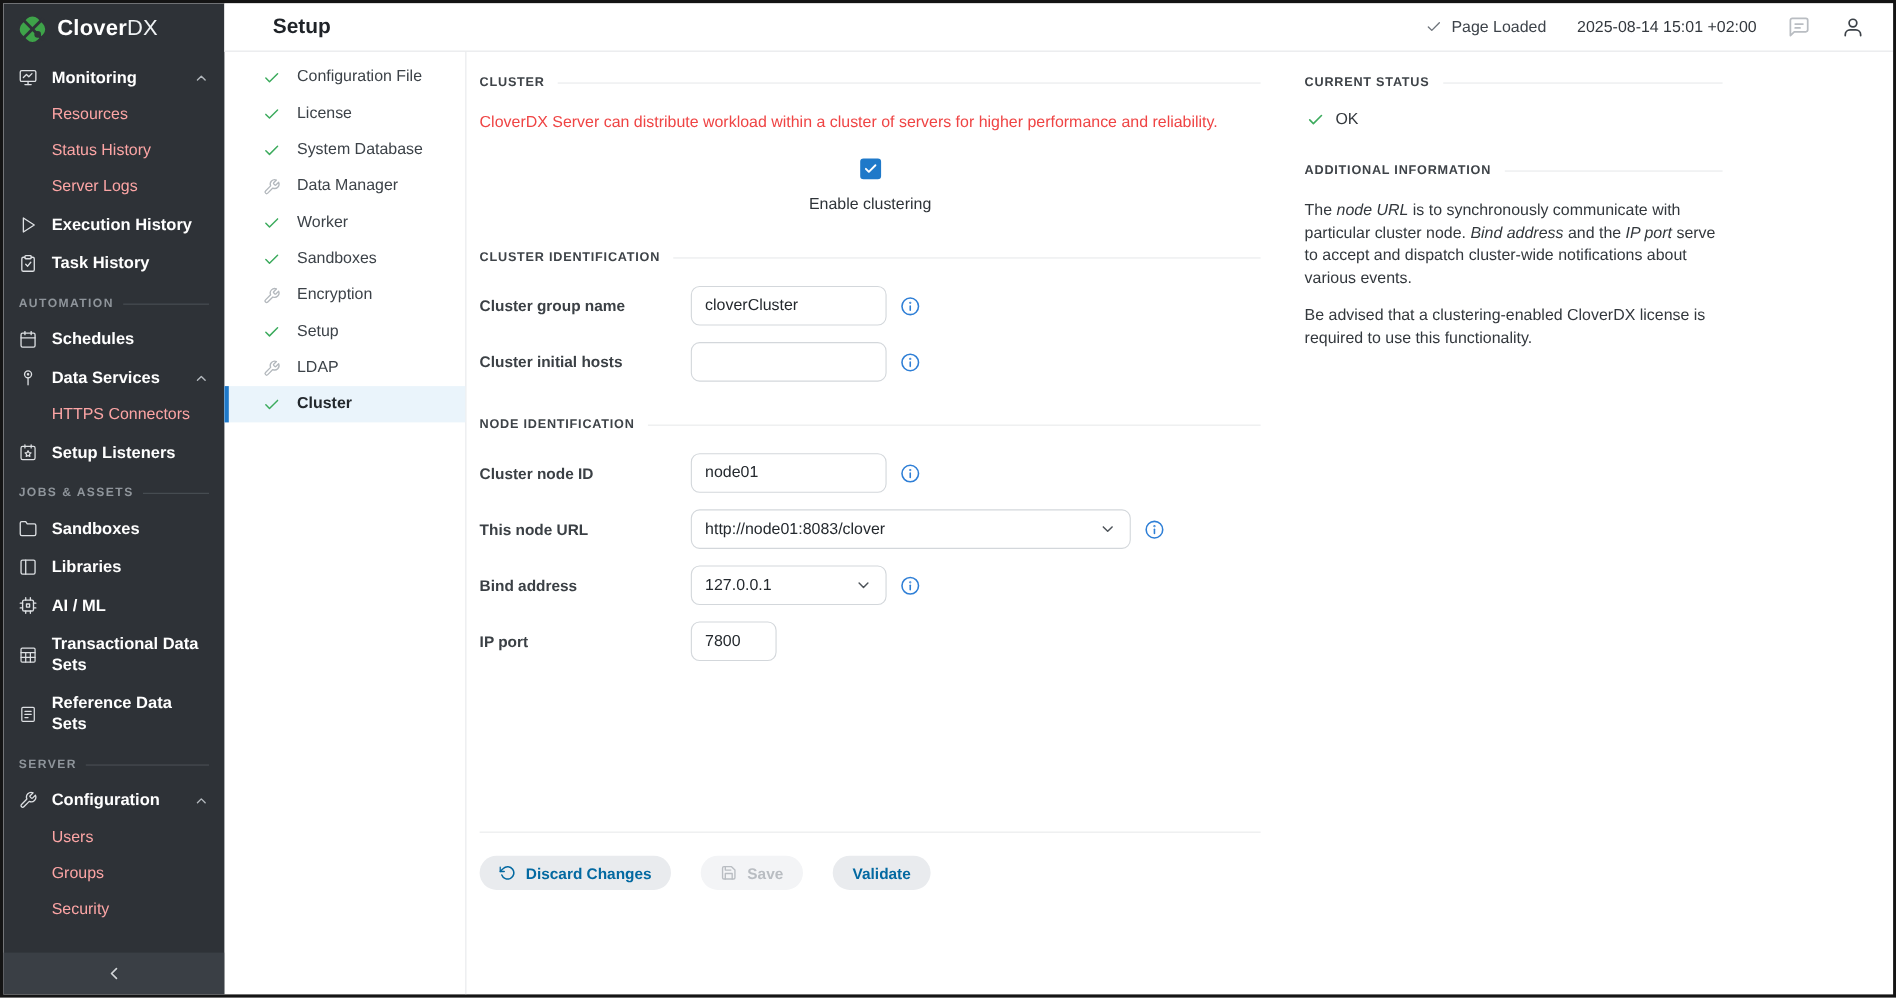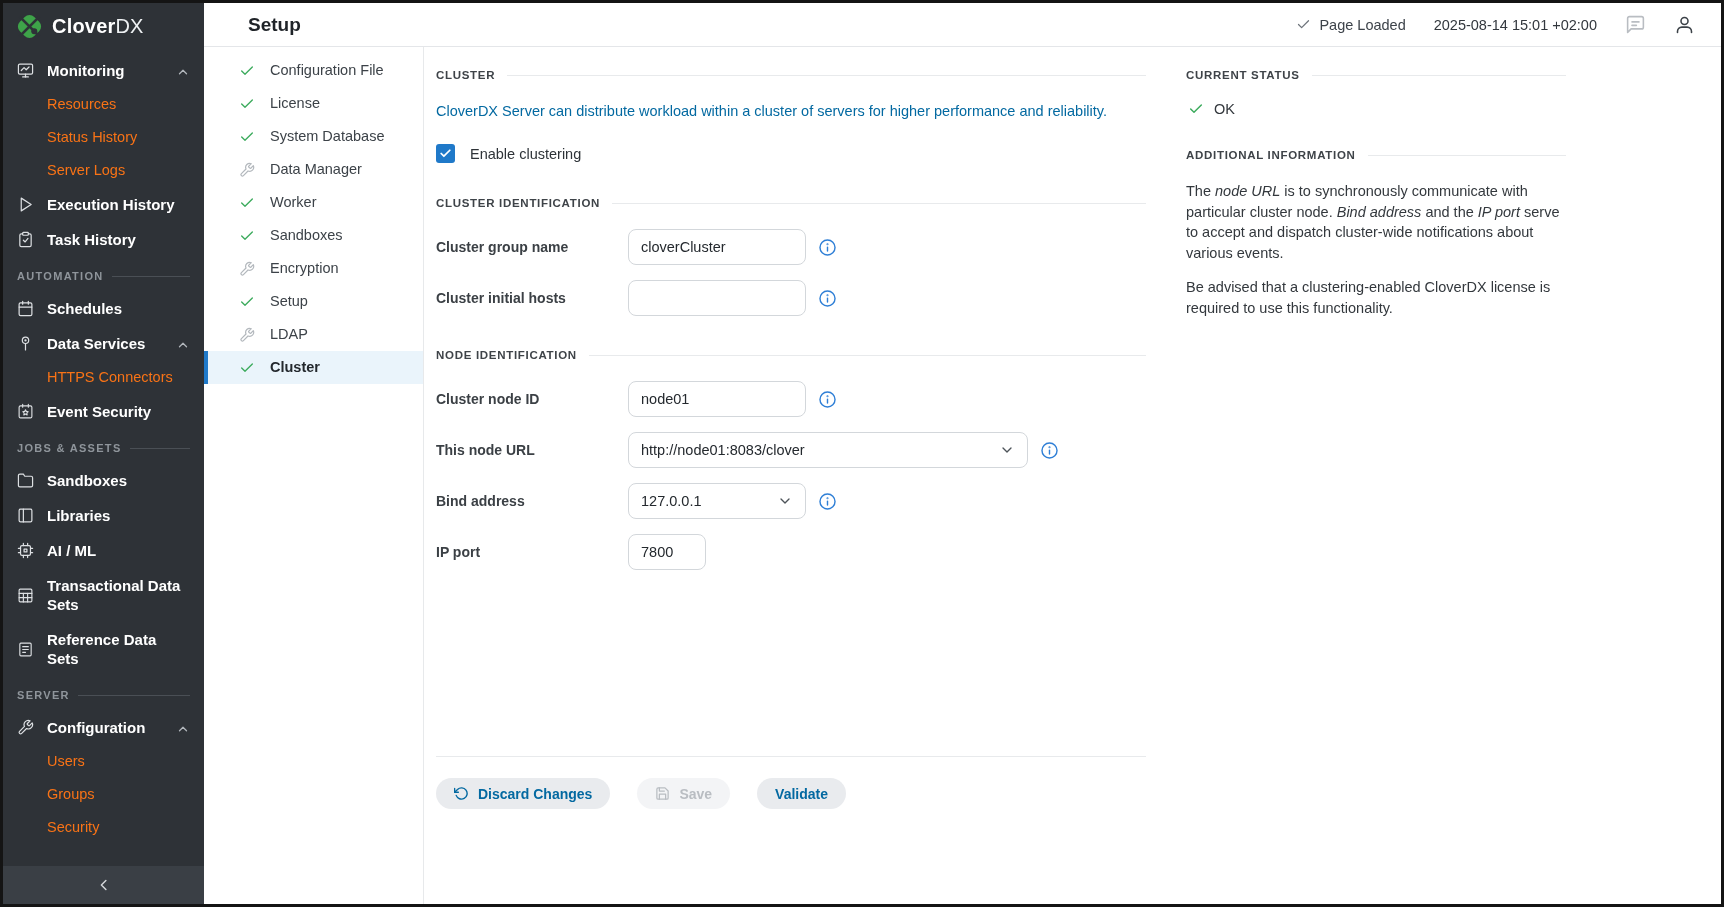--- a/index.html
+++ b/index.html
@@ -14,21 +14,21 @@
   .logo-text { font-size:20px; color:#fff; font-weight:700; letter-spacing:.2px; white-space:nowrap; }
   .logo-text .lt { font-weight:400; color:#eef1f3; }
   .side-nav { flex:1; overflow:hidden; padding-top:4px; }
   .side-label { display:flex; align-items:center; gap:8px; color:#8f959b; font-size:11px;
                 letter-spacing:1.3px; font-weight:600; padding:13px 14px 9px 14px; }
   .side-label .rule { flex:1; height:1px; background:#4a4f55; }
   .side-item { display:flex; align-items:center; gap:13px; padding:8px 14px; font-size:15px;
                font-weight:600; color:#ffffff; cursor:pointer; line-height:19px; }
   .side-item .sicon { width:17px; height:17px; color:#dde0e3; flex-shrink:0; }
   .side-item .chev { margin-left:auto; color:#b2b7bc; width:14px; height:14px; }
-  .side-child { padding:8px 14px 8px 44px; font-size:14.5px; color:#f97316; font-weight:400;
+  .side-child { padding:8px 14px 8px 44px; font-size:14.5px; color:#fca5a5; font-weight:400;
                 cursor:pointer; line-height:17px; white-space:nowrap; }
   .collapse-bar { height:38px; background:#3a3f45; flex-shrink:0; display:flex; align-items:center;
                   justify-content:center; color:#d3d6d9; cursor:pointer; }
 
   
   .main { flex:1; display:flex; flex-direction:column; min-width:0; }
   .topbar { height:44px; flex-shrink:0; display:flex; align-items:center;
             padding:0 26px 0 44px; border-bottom:1px solid #e4e6e9; background:#fff; }
   .page-title { font-size:19px; font-weight:700; color:#1f2328; }
   .topbar-right { margin-left:auto; display:flex; align-items:center; gap:28px; }
@@ -47,22 +47,22 @@
   .step .st-ic { width:16px; height:16px; flex-shrink:0; }
   .step .ok { color:#3cab5d; }
   .step .todo { color:#b3b8bd; }
   .step.active { background:#eaf4fb; border-left-color:#1f79c9; font-weight:700; color:#23282d; }
 
   
   .form-col { width:722px; flex-shrink:0; padding:22px 0 95px 12px; display:flex; flex-direction:column; }
   .sec-head { display:flex; align-items:center; gap:12px; margin-bottom:20px; }
   .sec-head .ttl { font-size:11.5px; font-weight:700; letter-spacing:.7px; color:#3e4348; white-space:nowrap; }
   .sec-head .rule { flex:1; height:1px; background:#e8eaec; }
-  .descr { font-size:14.5px; color:#0369a1; margin-bottom:23px; line-height:1.4; }
-  .cbx-row { display:flex; align-items:center; gap:15px; margin-bottom:34px; cursor:pointer; }
+  .descr { font-size:14.5px; color:#ef4444; margin-bottom:23px; line-height:1.4; }
+  .cbx-row { display:flex; align-items:center; gap:15px; margin-bottom:34px; cursor:pointer;flex-direction:column; }
   .cbx { width:19px; height:19px; border-radius:3px; background:#1f79c9; display:flex;
          align-items:center; justify-content:center; color:#fff; flex-shrink:0; }
   .cbx-label { font-size:14.5px; color:#2e3338; }
   .frow { display:flex; align-items:center; margin-bottom:15px; }
   .flabel { width:192px; flex-shrink:0; font-size:14px; font-weight:700; color:#3b4045; }
   .tinput { height:36px; border:1px solid #d3d7db; border-radius:8px; padding:4px 12px;
             font-size:14.5px; color:#24292e; font-family:"Liberation Sans",sans-serif; background:#fff; outline:none; }
   .w-std { width:178px; } .w-port { width:78px; }
   .fselect { height:36px; border:1px solid #d3d7db; border-radius:8px; padding:0 12px;
              display:flex; align-items:center; justify-content:space-between; gap:10px;
@@ -177,21 +177,21 @@
       <div class="side-child">HTTPS Connectors</div>
       <div class="side-item">
         <span class="sicon">
           <svg viewBox="0 0 24 24" width="17" height="17" fill="none" stroke="currentColor" stroke-width="1.6" stroke-linecap="round" stroke-linejoin="round">
               <rect x="3" y="4" width="18" height="17" rx="2"></rect>
               <line x1="8" y1="2" x2="8" y2="6"></line>
               <line x1="16" y1="2" x2="16" y2="6"></line>
               <path d="M12 9.5l1.2 2.4 2.6.4-1.9 1.9.4 2.6-2.3-1.2-2.3 1.2.4-2.6-1.9-1.9 2.6-.4z"></path>
             </svg>
         </span>
-        <span>Event Security</span>
+        <span>Setup Listeners</span>
       </div>
 
       <div class="side-label">
         <span>JOBS &amp; ASSETS</span>
           <span class="rule"></span>
       </div>
       <div class="side-item">
         <span class="sicon">
           <svg viewBox="0 0 24 24" width="17" height="17" fill="none" stroke="currentColor" stroke-width="1.7" stroke-linecap="round" stroke-linejoin="round">
               <path d="M22 19a2 2 0 0 1-2 2H4a2 2 0 0 1-2-2V5a2 2 0 0 1 2-2h5l2 3h9a2 2 0 0 1 2 2z"></path>

